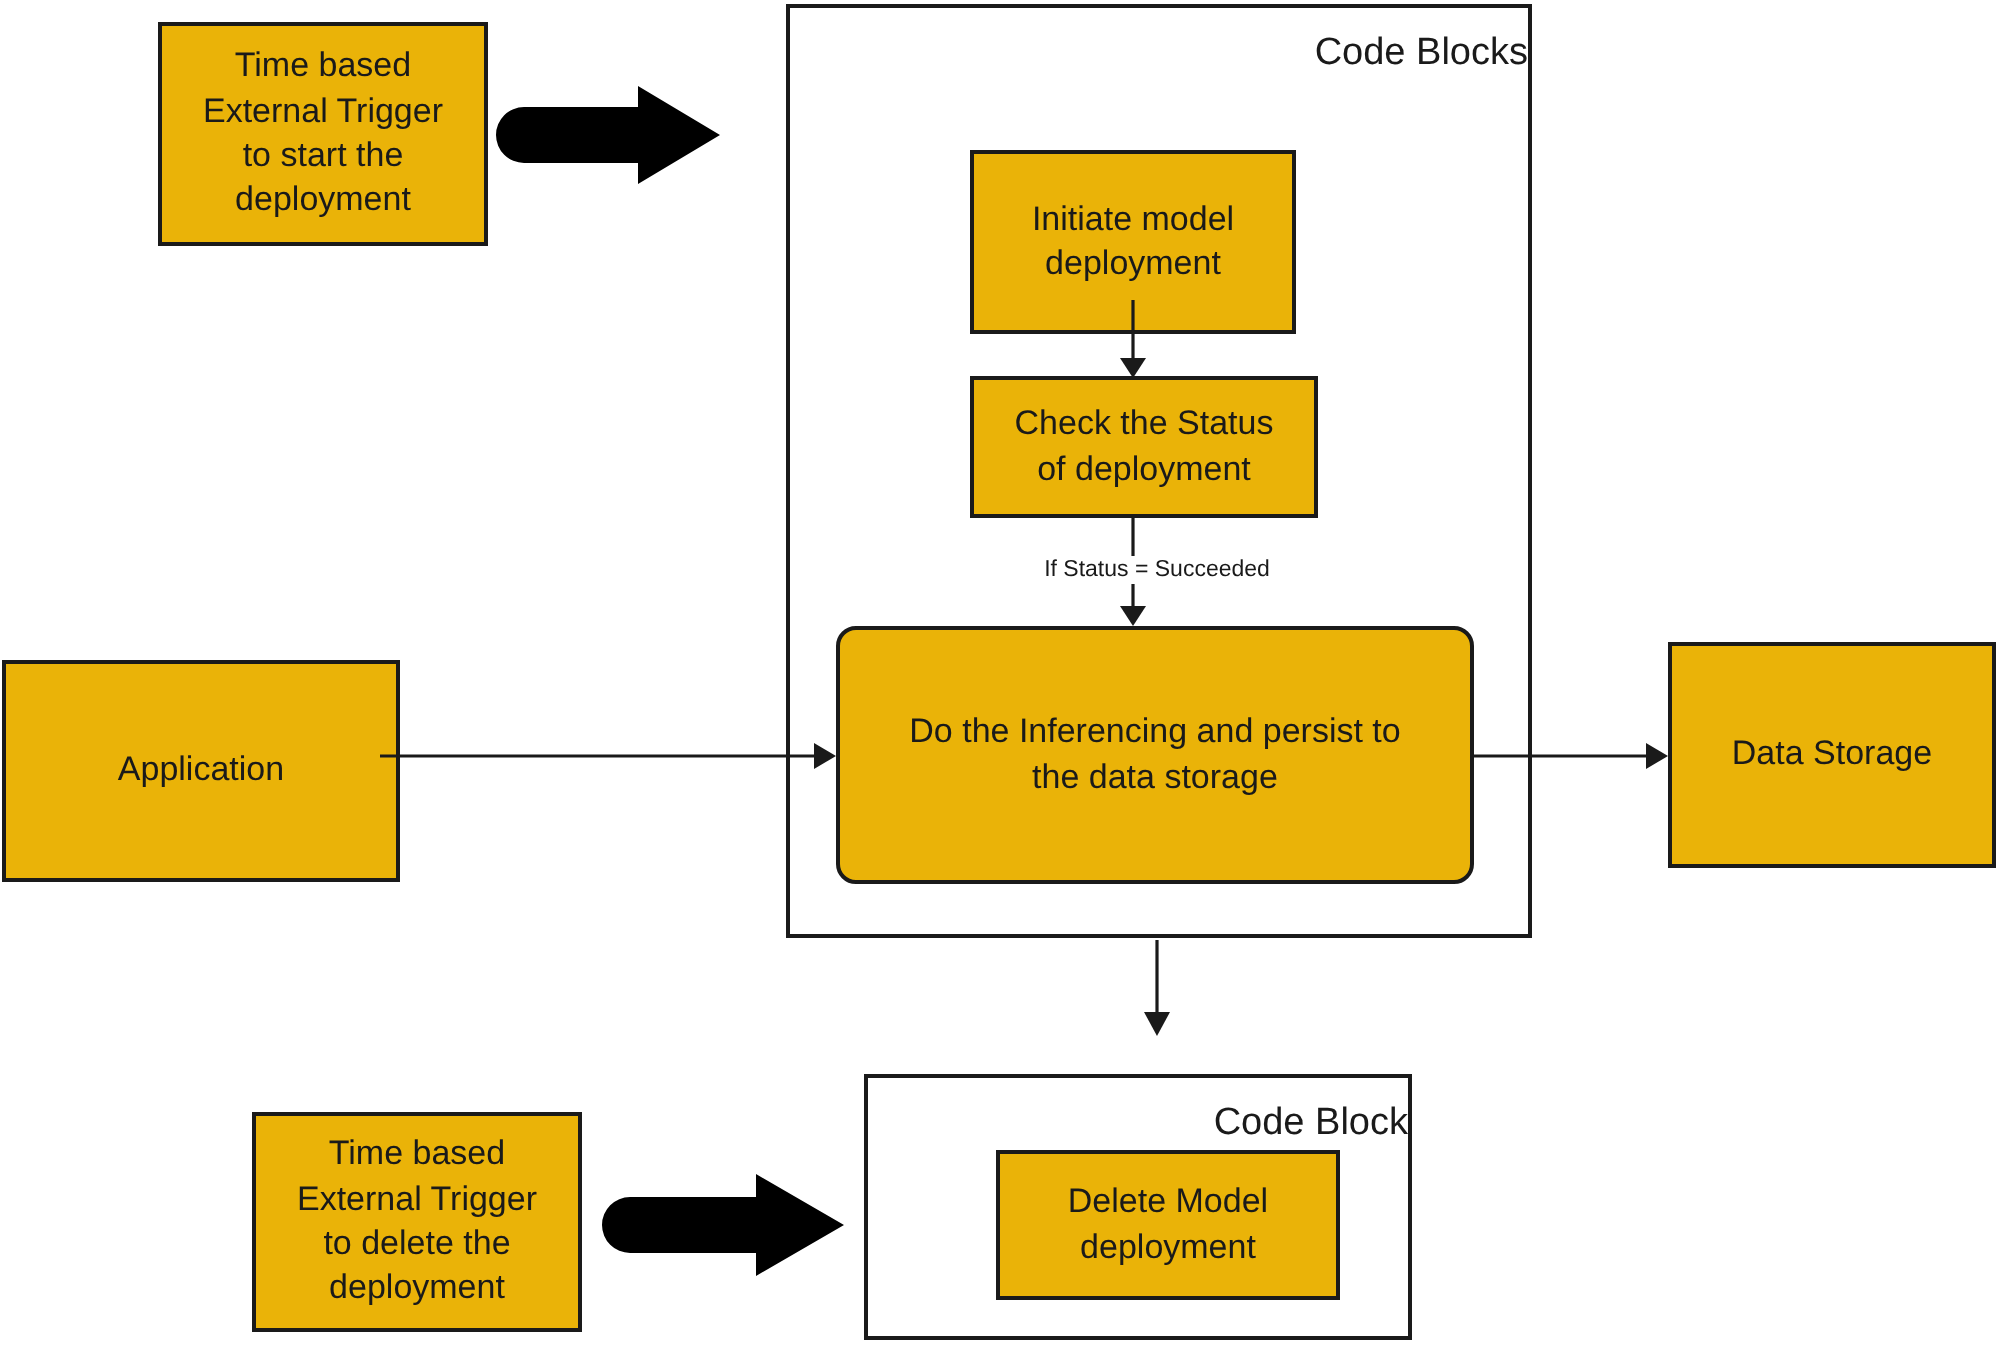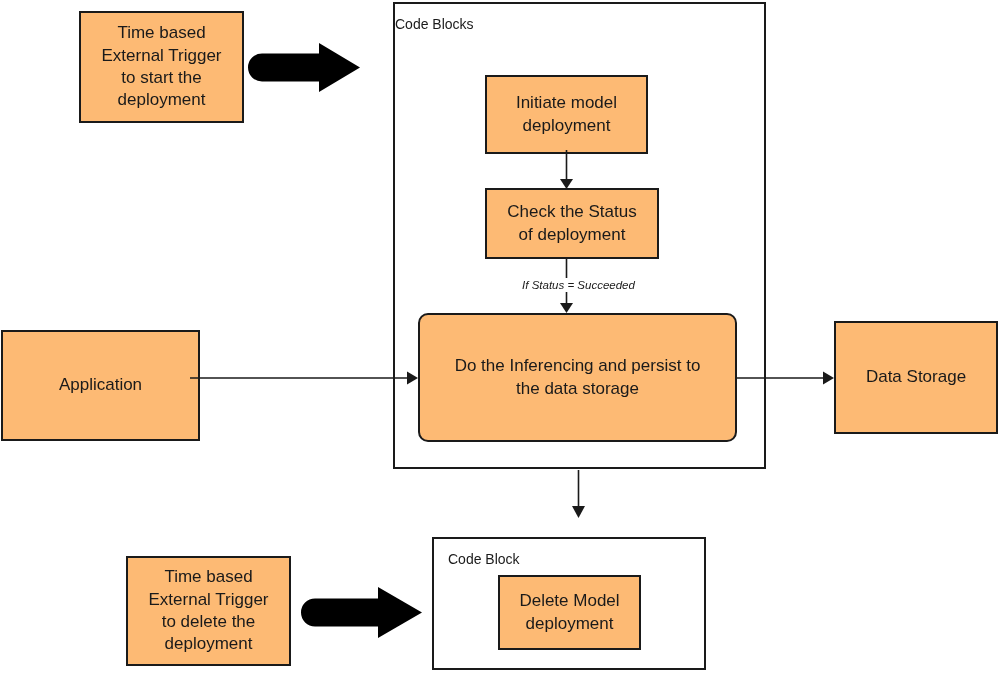--- a/index.html
+++ b/index.html
@@ -15,21 +15,21 @@
     position: relative;
     width: 999px;
     height: 675px;
     background: #ffffff;
     overflow: hidden;
   }
   .box {
     position: absolute;
     box-sizing: border-box;
     border: 2px solid #1a1a1a;
-    background: #fdba74;
+    background: #eab308;
     display: flex;
     align-items: center;
     justify-content: center;
     text-align: center;
   }
   .box .label {
     font-size: 17px;
     line-height: 1.32;
     color: #1a1a1a;
     padding: 0 6px;
@@ -38,33 +38,32 @@
   .container-box {
     position: absolute;
     box-sizing: border-box;
     border: 2px solid #1a1a1a;
     background: #ffffff;
   }
   .container-title {
     position: absolute;
     left: 0;
     right: 0;
-    text-align: left;
-    font-size: 14px;
+    text-align: right;
+    font-size: 19px;
     line-height: 1.3;
     color: #1a1a1a;
   }
   .edge-label {
     position: absolute;
     font-size: 11.5px;
     line-height: 1.2;
     color: #1a1a1a;
     text-align: center;
     white-space: nowrap;
-    font-style: italic;
   }
   svg.overlay {
     position: absolute;
     left: 0;
     top: 0;
     width: 999px;
     height: 675px;
     pointer-events: none;
   }
   .thin-line {
@@ -88,21 +87,21 @@
     <span class="label">Time based
 External Trigger
 to start the
 deployment</span>
   </div>
 
   <div class="container-box" style="left:393px; top:2px; width:373px; height:467px;">
     <div class="container-title" style="top:11px;">Code Blocks</div>
   </div>
 
-  <div class="box" style="left:485px; top:75px; width:163px; height:79px;">
+  <div class="box" style="left:485px; top:75px; width:163px; height:92px;">
     <span class="label">Initiate model
 deployment</span>
   </div>
 
   <div class="box" style="left:485px; top:188px; width:174px; height:71px;">
     <span class="label">Check the Status
 of deployment</span>
   </div>
 
   <div class="edge-label" style="left:461px; top:279px; width:235px;">If Status = Succeeded</div>
@@ -124,21 +123,21 @@
     <span class="label">Time based
 External Trigger
 to delete the
 deployment</span>
   </div>
 
   <div class="container-box" style="left:432px; top:537px; width:274px; height:133px;">
     <div class="container-title" style="top:11px;padding-left:14px;">Code Block</div>
   </div>
 
-  <div class="box" style="left:498px; top:575px; width:143px; height:75px;text-align:center;">
+  <div class="box" style="left:498px; top:575px; width:172px; height:75px;text-align:center;">
     <span class="label">Delete Model
 deployment</span>
   </div>
 
   <svg class="overlay" viewBox="0 0 999 675" xmlns="http://www.w3.org/2000/svg">
 
     <g>
       <path class="block-arrow" d="M 262 53.5 L 319 53.5 L 319 43 L 360 67.5 L 319 92 L 319 81.5 L 262 81.5
                A 14 14 0 0 1 262 53.5 Z"></path>
     </g>

